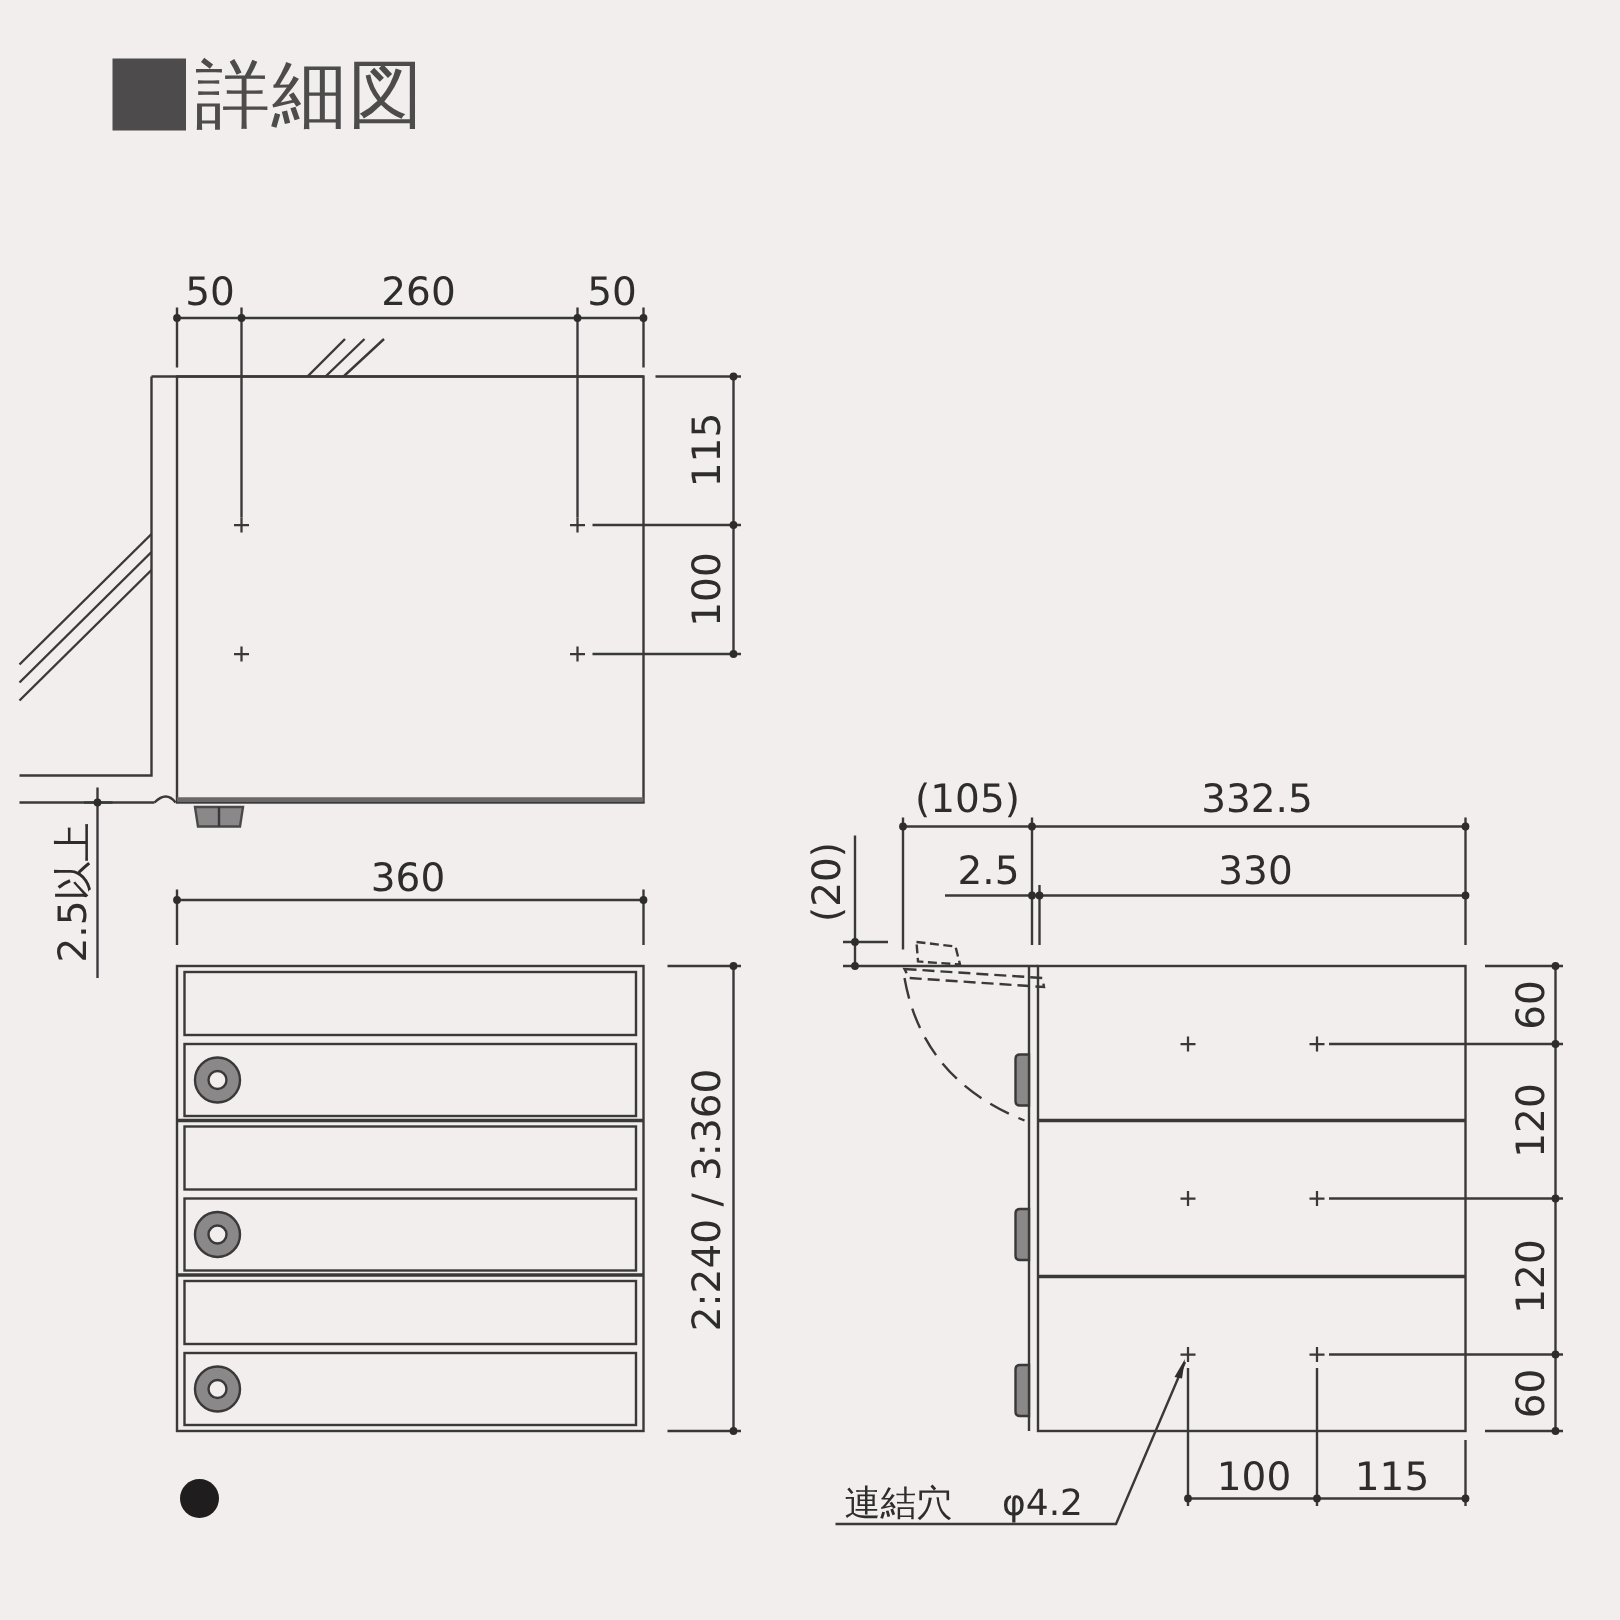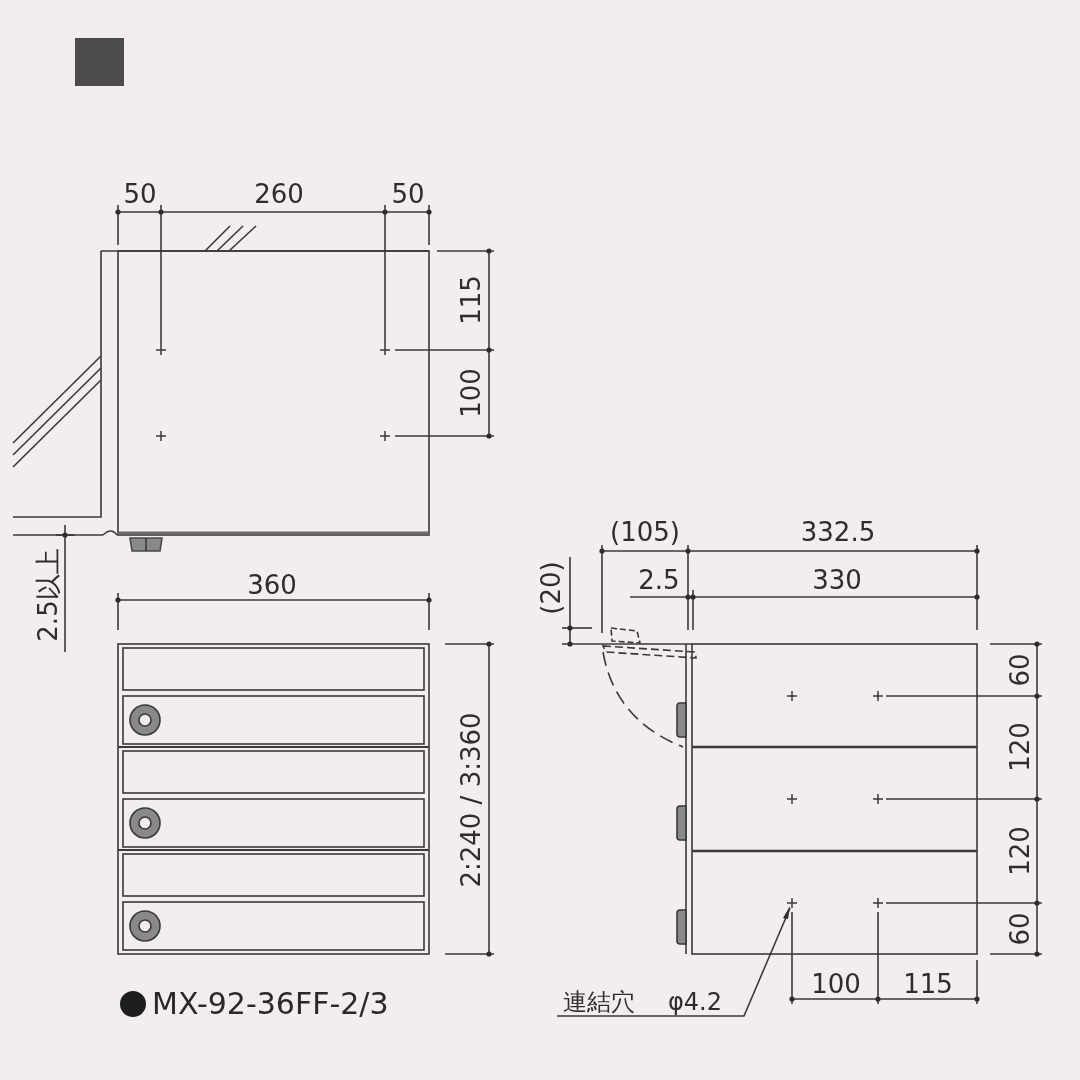--- a/index.html
+++ b/index.html
@@ -11,20 +11,21 @@
   svg { position:absolute; left:0; top:0; }
   svg text { font-family:"DejaVu Sans", "Liberation Sans", sans-serif; fill:#2e2c2c; }
   .model { position:absolute; left:120px; top:986px; font-size:30px; color:#2a2828; display:flex; align-items:center; }
   .model .dot { width:26px; height:26px; border-radius:50%; background:#1f1d1d; margin-right:6px; }
 </style>
 </head>
 <body>
 
 <div class="title">
   <div class="sq"></div>
+  <div class="txt">詳細図</div>
 </div>
 
 <svg width="1080" height="1080" viewBox="0 0 1080 1080">
   <g stroke="#3a3838" stroke-width="1.6" fill="none">
 
     <g>
 
       <polyline points="101,251 101,517 13,517"></polyline>
       <line x1="101" y1="251" x2="429" y2="251"></line>
 
@@ -204,14 +205,13 @@
     <text transform="translate(1029,929) rotate(-90)" text-anchor="middle">60</text>
     <text x="836" y="993" text-anchor="middle">100</text>
     <text x="928" y="993" text-anchor="middle">115</text>
     <text x="563" y="1010" font-size="24">連結穴</text>
     <text x="668" y="1010" font-size="24">φ4.2</text>
   </g>
 </svg>
 
 <div class="model">
   <div class="dot"></div>
-  <span>MX-92-36FF-2/3</span>
 </div>
 
 </body></html>

